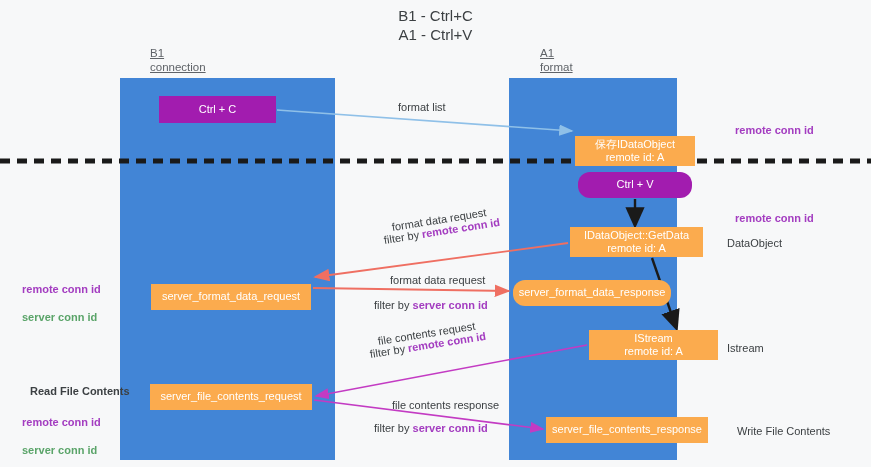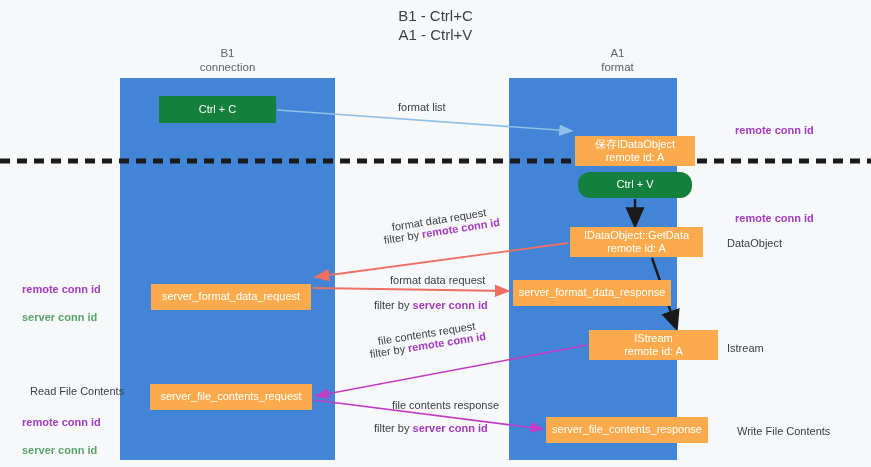--- a/index.html
+++ b/index.html
@@ -16,60 +16,60 @@
   #lane-b1{left:120px;top:78px;width:215px;height:382px;}
   #lane-a1{left:509px;top:78px;width:168px;height:382px;}
 
   
   #main-title{
     position:absolute;left:0;top:6px;width:871px;
     text-align:center;font-size:15px;color:#3c4043;line-height:19px;
     white-space:pre-line;
   }
   .lane-title{
-    position:absolute;text-align:center;font-size:11.5px;color:#5f6368;
-    line-height:14px;white-space:pre-line;
+    position:absolute;text-align:left;font-size:11.5px;color:#5f6368;
+    line-height:14px;white-space:pre-line;text-decoration:underline;
   }
   #title-b1{left:150px;top:46px;width:155px;}
   #title-a1{left:540px;top:46px;width:155px;}
 
   
   .node{
     position:absolute;display:flex;align-items:center;justify-content:center;
     text-align:center;color:#ffffff;font-size:11px;line-height:13.5px;
     white-space:pre-line;box-sizing:border-box;
   }
-  .green{background:#15803d;}
+  .green{background:#a21caf;}
   .orange{background:#fbab4e;}
 
   #n-ctrlc{left:159px;top:96px;width:117px;height:27px;}
   #n-save-ido{left:575px;top:116px;width:120px;height:30px;margin-top:20px;}
   #n-ctrlv{left:578px;top:172px;width:114px;height:26px;border-radius:12px;}
   #n-getdata{left:570px;top:227px;width:133px;height:30px;}
   #n-sfdreq{left:151px;top:284px;width:160px;height:26px;}
-  #n-sfdresp{left:513px;top:280px;width:158px;height:26px;}
+  #n-sfdresp{left:513px;top:280px;width:158px;height:26px;border-radius:12px;}
   #n-istream{left:589px;top:330px;width:129px;height:30px;}
   #n-sfcreq{left:150px;top:384px;width:162px;height:26px;}
   #n-sfcresp{left:546px;top:417px;width:162px;height:26px;}
 
   
   .side-note{position:absolute;font-size:11px;line-height:14px;white-space:pre-line;}
   .note-purple{color:#a33cc0;font-weight:bold;}
   .note-green{color:#5aa469;font-weight:bold;}
   .note-dark{color:#3c4043;}
 
   #note-r1{left:735px;top:123px;}
   #note-r2{left:735px;top:211px;}
   #note-r3{left:727px;top:236px;}
   #note-r4{left:727px;top:341px;}
   #note-r5{left:737px;top:424px;}
 
   
   #note-l1{left:22px;top:268px;}
-  #note-l2{left:30px;top:384px;}
+  #note-l2{left:30px;top:384px;font-weight:bold;}
   #note-l3{left:22px;top:401px;}
 
   
   .edge-label{
     position:absolute;font-size:11px;color:#3c4043;line-height:15px;
     white-space:nowrap;
   }
   .edge-label .hl-purple{color:#a33cc0;font-weight:bold;}
 
   #el-formatlist{left:398px;top:100px;}

